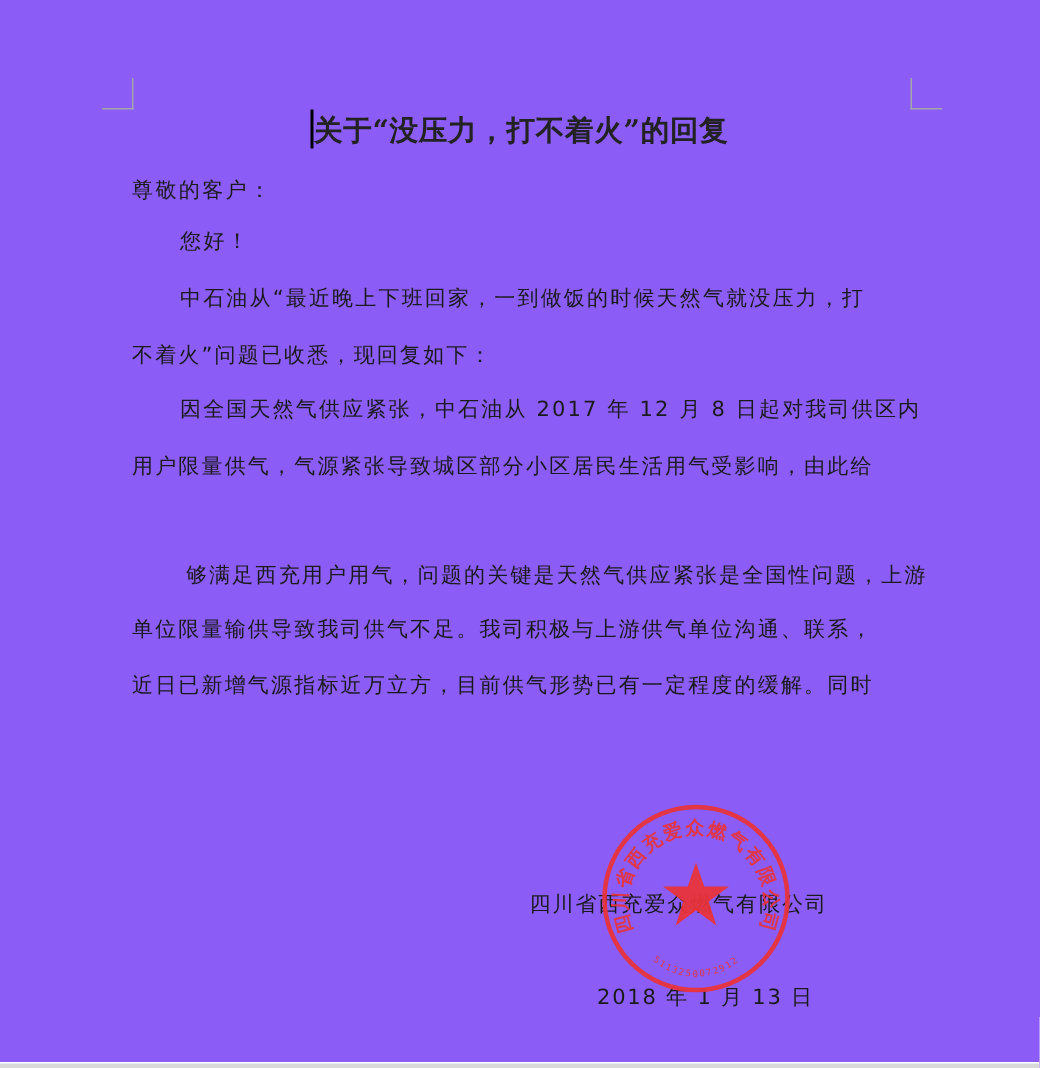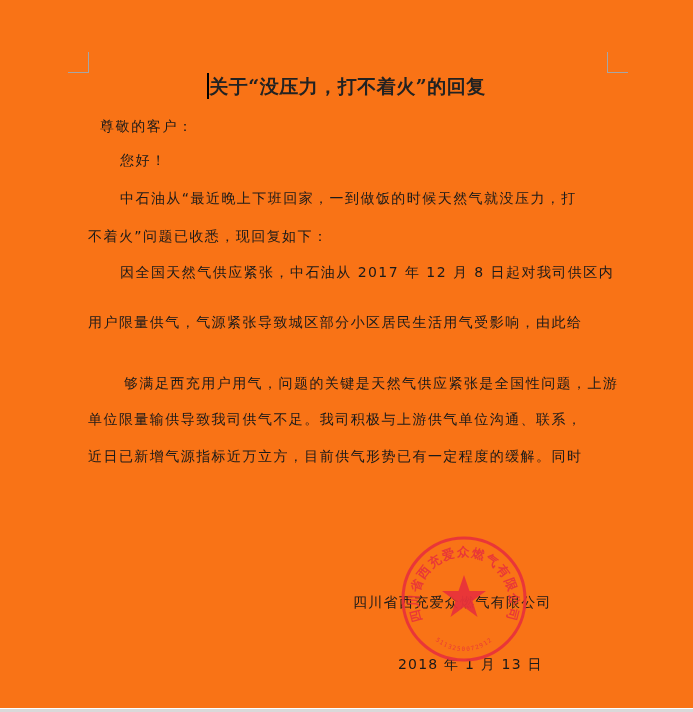--- a/index.html
+++ b/index.html
@@ -1,20 +1,20 @@
 <!DOCTYPE html>
 <html><head>
 <meta charset="utf-8">
 <style>
   html, body { margin: 0; padding: 0; }
   body {
     width: 693px; height: 712px; background: #ffffff; position: relative; overflow: hidden;
     font-family: "DejaVu Sans", sans-serif; color: #1a1a1a;
   }
-  .page { position: absolute; left: 0; top: 0; width: 693px; height: 708px; background: #f97316; }
+  .page { position: absolute; left: 0; top: 0; width: 693px; height: 708px; background: #8b5cf6; }
   .bottom-edge { position: absolute; left: 0; top: 709px; width: 693px; height: 3px; background: #d9d9d9; }
   .corner { position: absolute; border-color: #a6a6a6; border-style: solid; width: 20px; height: 20px; }
   .corner.tl { left: 68px; top: 52px; border-width: 0 1px 1px 0; }
   .corner.tr { left: 607px; top: 52px; border-width: 0 0 1px 1px; }
   .title {
     position: absolute; left: 0; width: 693px; top: 73px; text-align: center;
     font-family: "DejaVu Serif", serif; font-weight: bold; font-size: 19px; letter-spacing: 0.5px;
     color: #222;
   }
   .caret { display: inline-block; width: 2px; height: 26px; background: #000; vertical-align: -6px; margin-right: 0; }
@@ -31,28 +31,28 @@
 <body>
 
 <div class="page">
   <div class="corner tl"></div>
   <div class="corner tr"></div>
 
   <div class="title">
     <span class="caret"></span><span>关于“没压力，打不着火”的回复</span>
   </div>
 
-  <div class="line" style="left:100px; top:118px; letter-spacing:1.6px;">尊敬的客户：</div>
+  <div class="line" style="left:88px; top:118px; letter-spacing:1.6px;">尊敬的客户：</div>
   <div class="line" style="left:120px; top:152px; letter-spacing:1.6px;">您好！</div>
 
   <div class="line" style="left:120px; top:190px;">中石油从“最近晚上下班回家，一到做饭的时候天然气就没压力，打</div>
   <div class="line para-line" style="top:228px;">不着火”问题已收悉，现回复如下：</div>
 
   <div class="line" style="left:120px; top:264px;">因全国天然气供应紧张，中石油从 2017 年 12 月 8 日起对我司供区内</div>
-  <div class="line para-line" style="top:314px;text-align:right;">用户限量供气，气源紧张导致城区部分小区居民生活用气受影响，由此给</div>
+  <div class="line para-line" style="top:302px;text-align:right;">用户限量供气，气源紧张导致城区部分小区居民生活用气受影响，由此给</div>
   <div class="line para-line" style="top:375px;margin-left:36px;">够满足西充用户用气，问题的关键是天然气供应紧张是全国性问题，上游</div>
   <div class="line para-line" style="top:448px;">近日已新增气源指标近万立方，目前供气形势已有一定程度的缓解。同时</div>
   <div class="line para-line" style="top:411px;">单位限量输供导致我司供气不足。我司积极与上游供气单位沟通、联系，</div>
 
   <div class="signature">四川省西充爱众燃气有限公司</div>
   <div class="date">2018 年 1 月 13 日</div>
 
   <svg class="stamp" viewBox="0 0 128 128">
     <defs>
       <path id="arcPath" d="M 22 86 A 46 46 0 1 1 106 86"></path>

